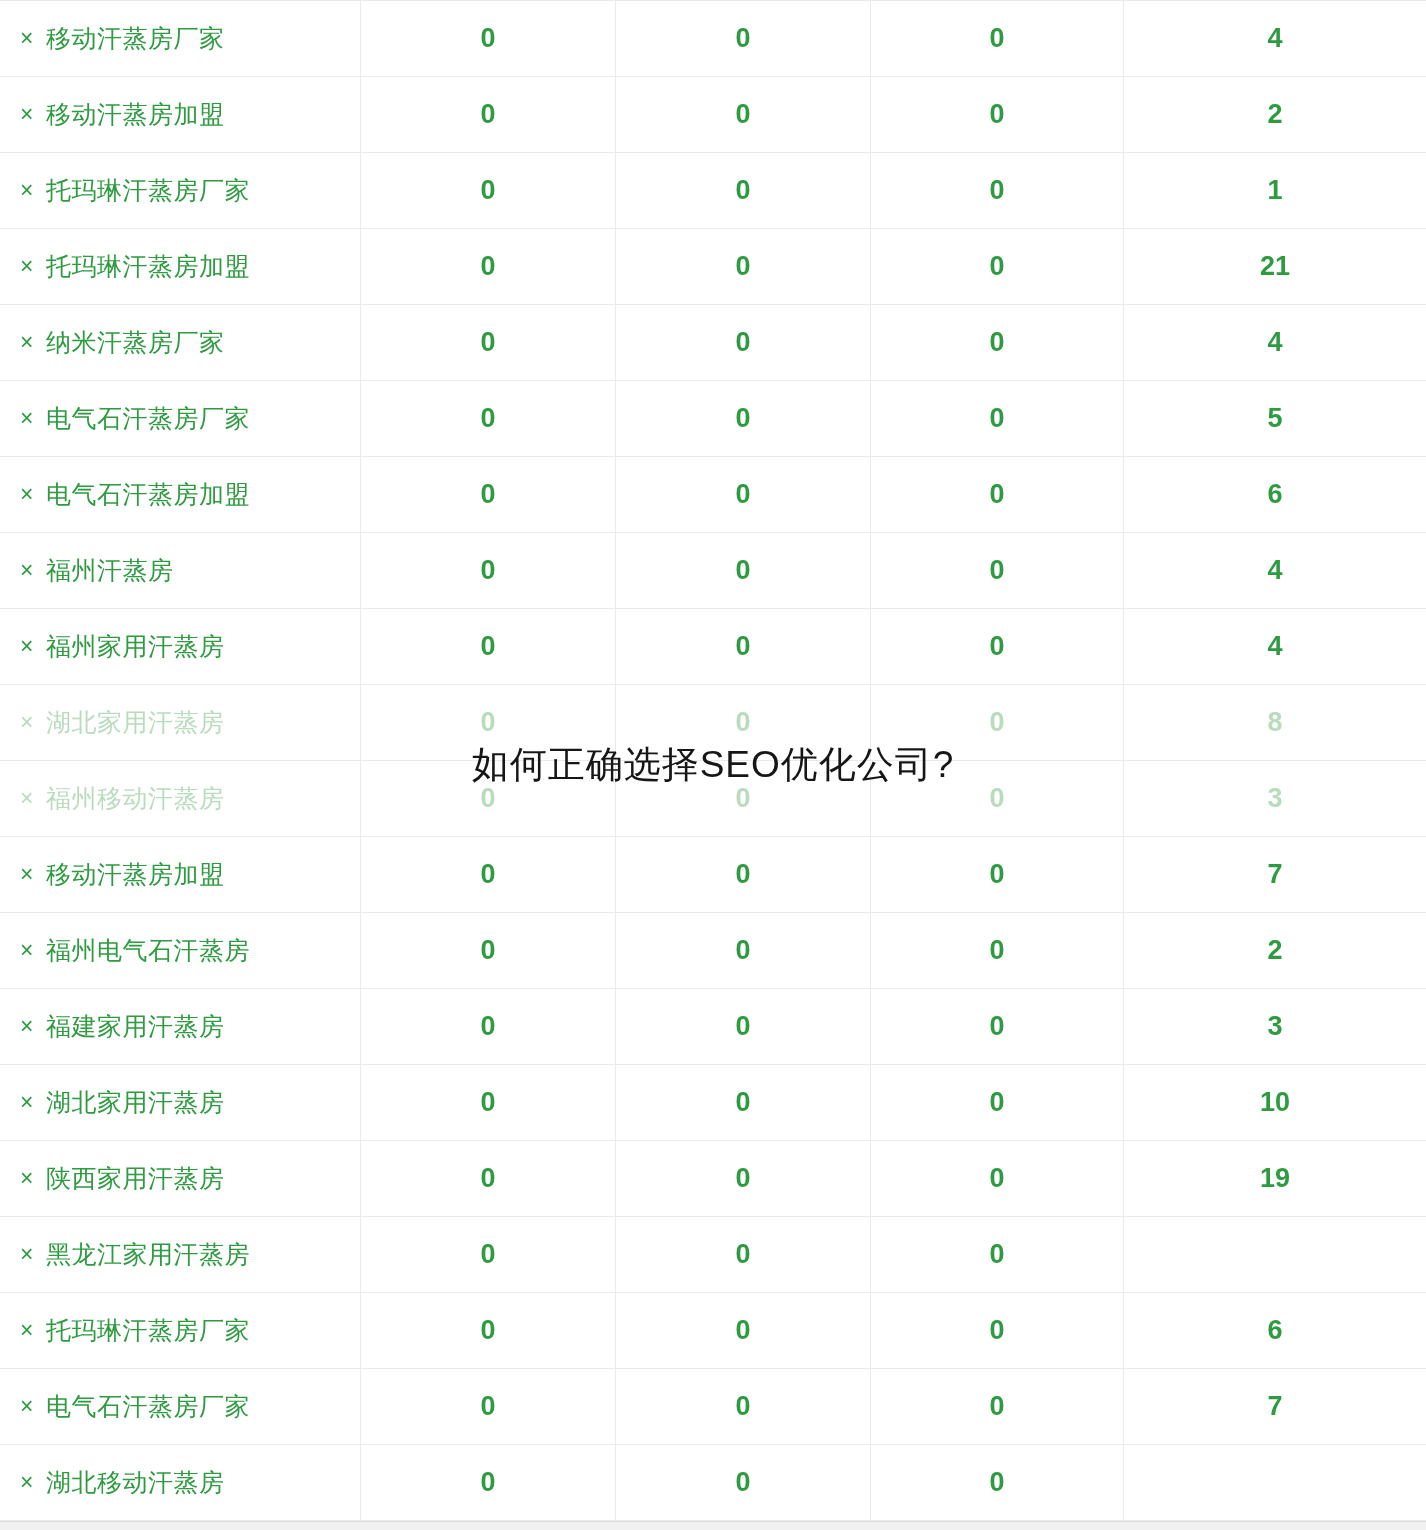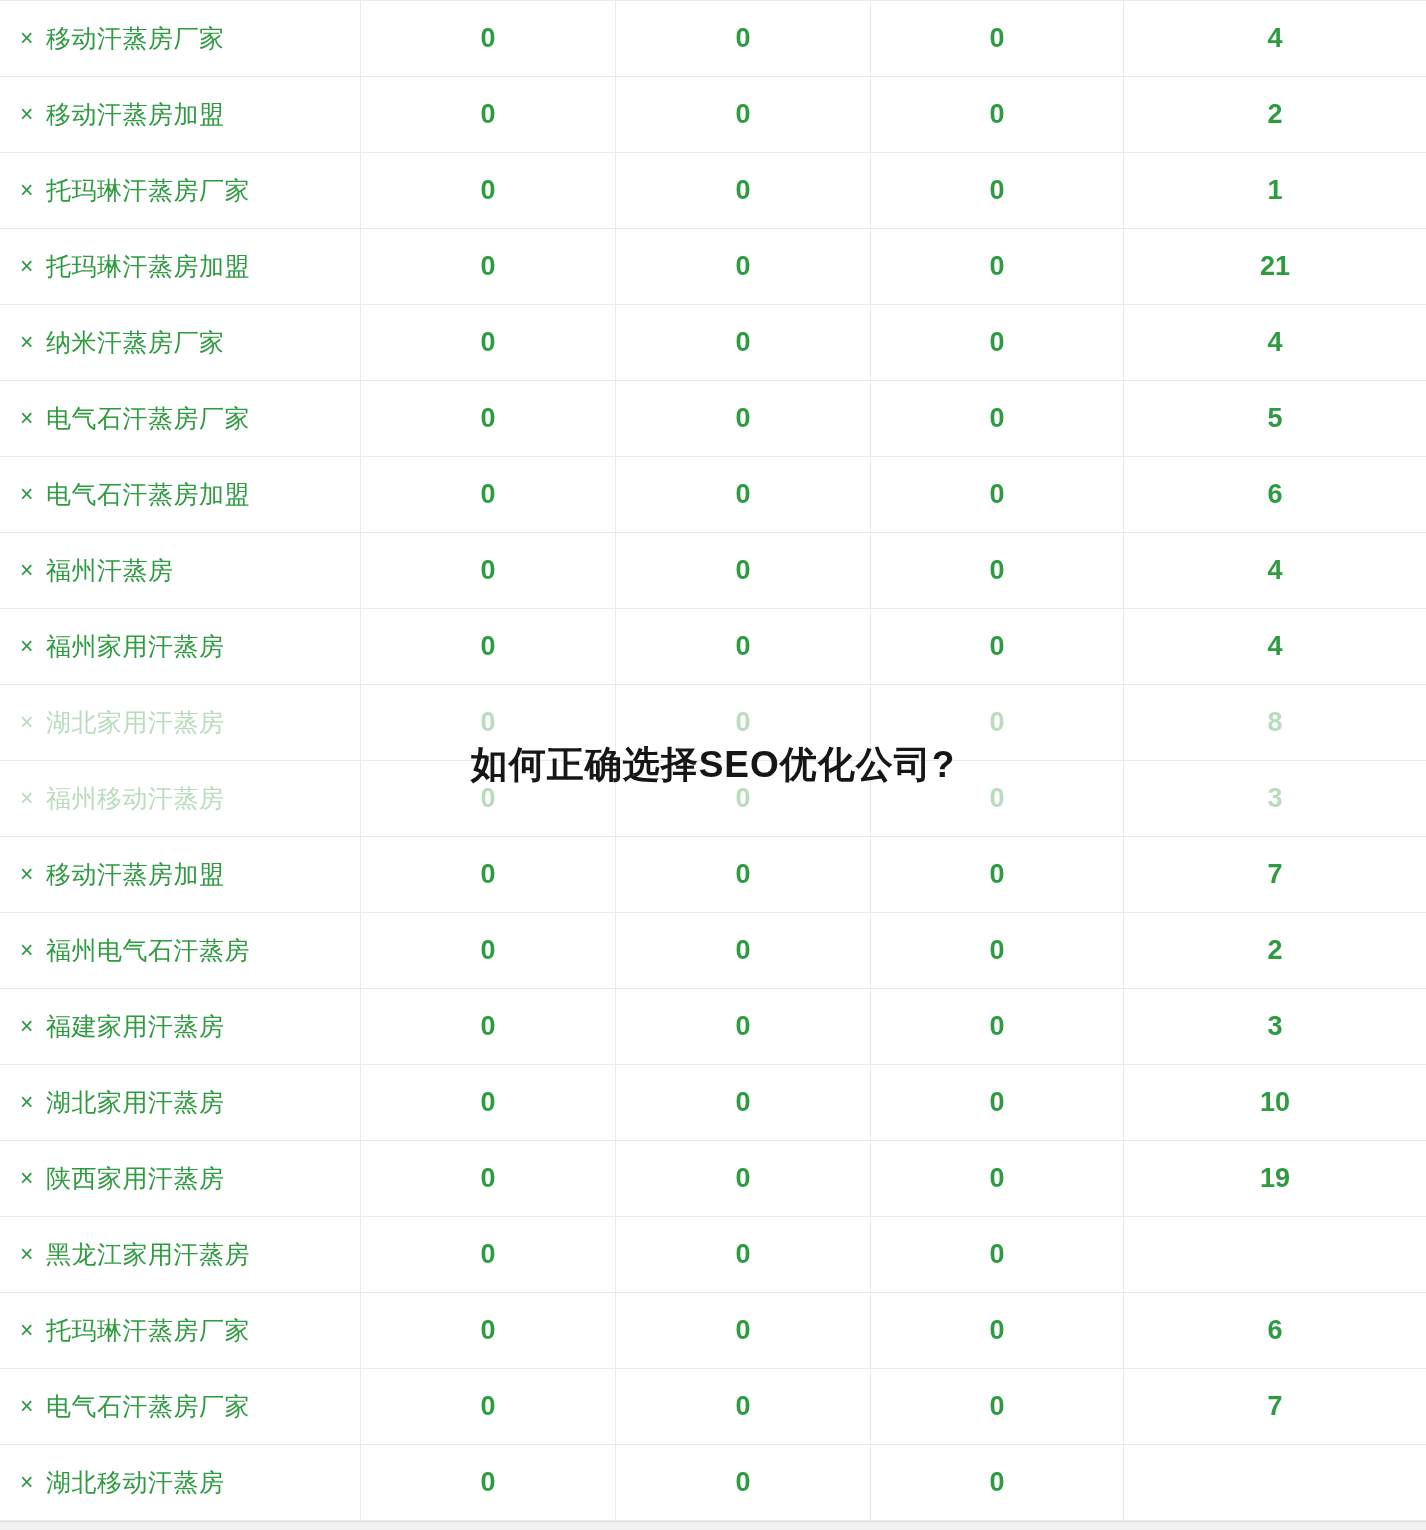--- a/index.html
+++ b/index.html
@@ -58,21 +58,21 @@
   .row.faded .num-cell {
     color: #b9dcbd;
   }
   .title-overlay {
     position: absolute;
     top: 740px;
     left: 0;
     width: 100%;
     text-align: center;
     font-size: 37px;
-    font-weight: 700;
+    font-weight: 400;
     color: #161616;
     letter-spacing: 1px;
     white-space: nowrap;
     z-index: 5;
   }
   .bottom-strip {
     height: 8px;
     background: #f1f1f1;
     border-top: 1px solid #dcdcdc;
   }

